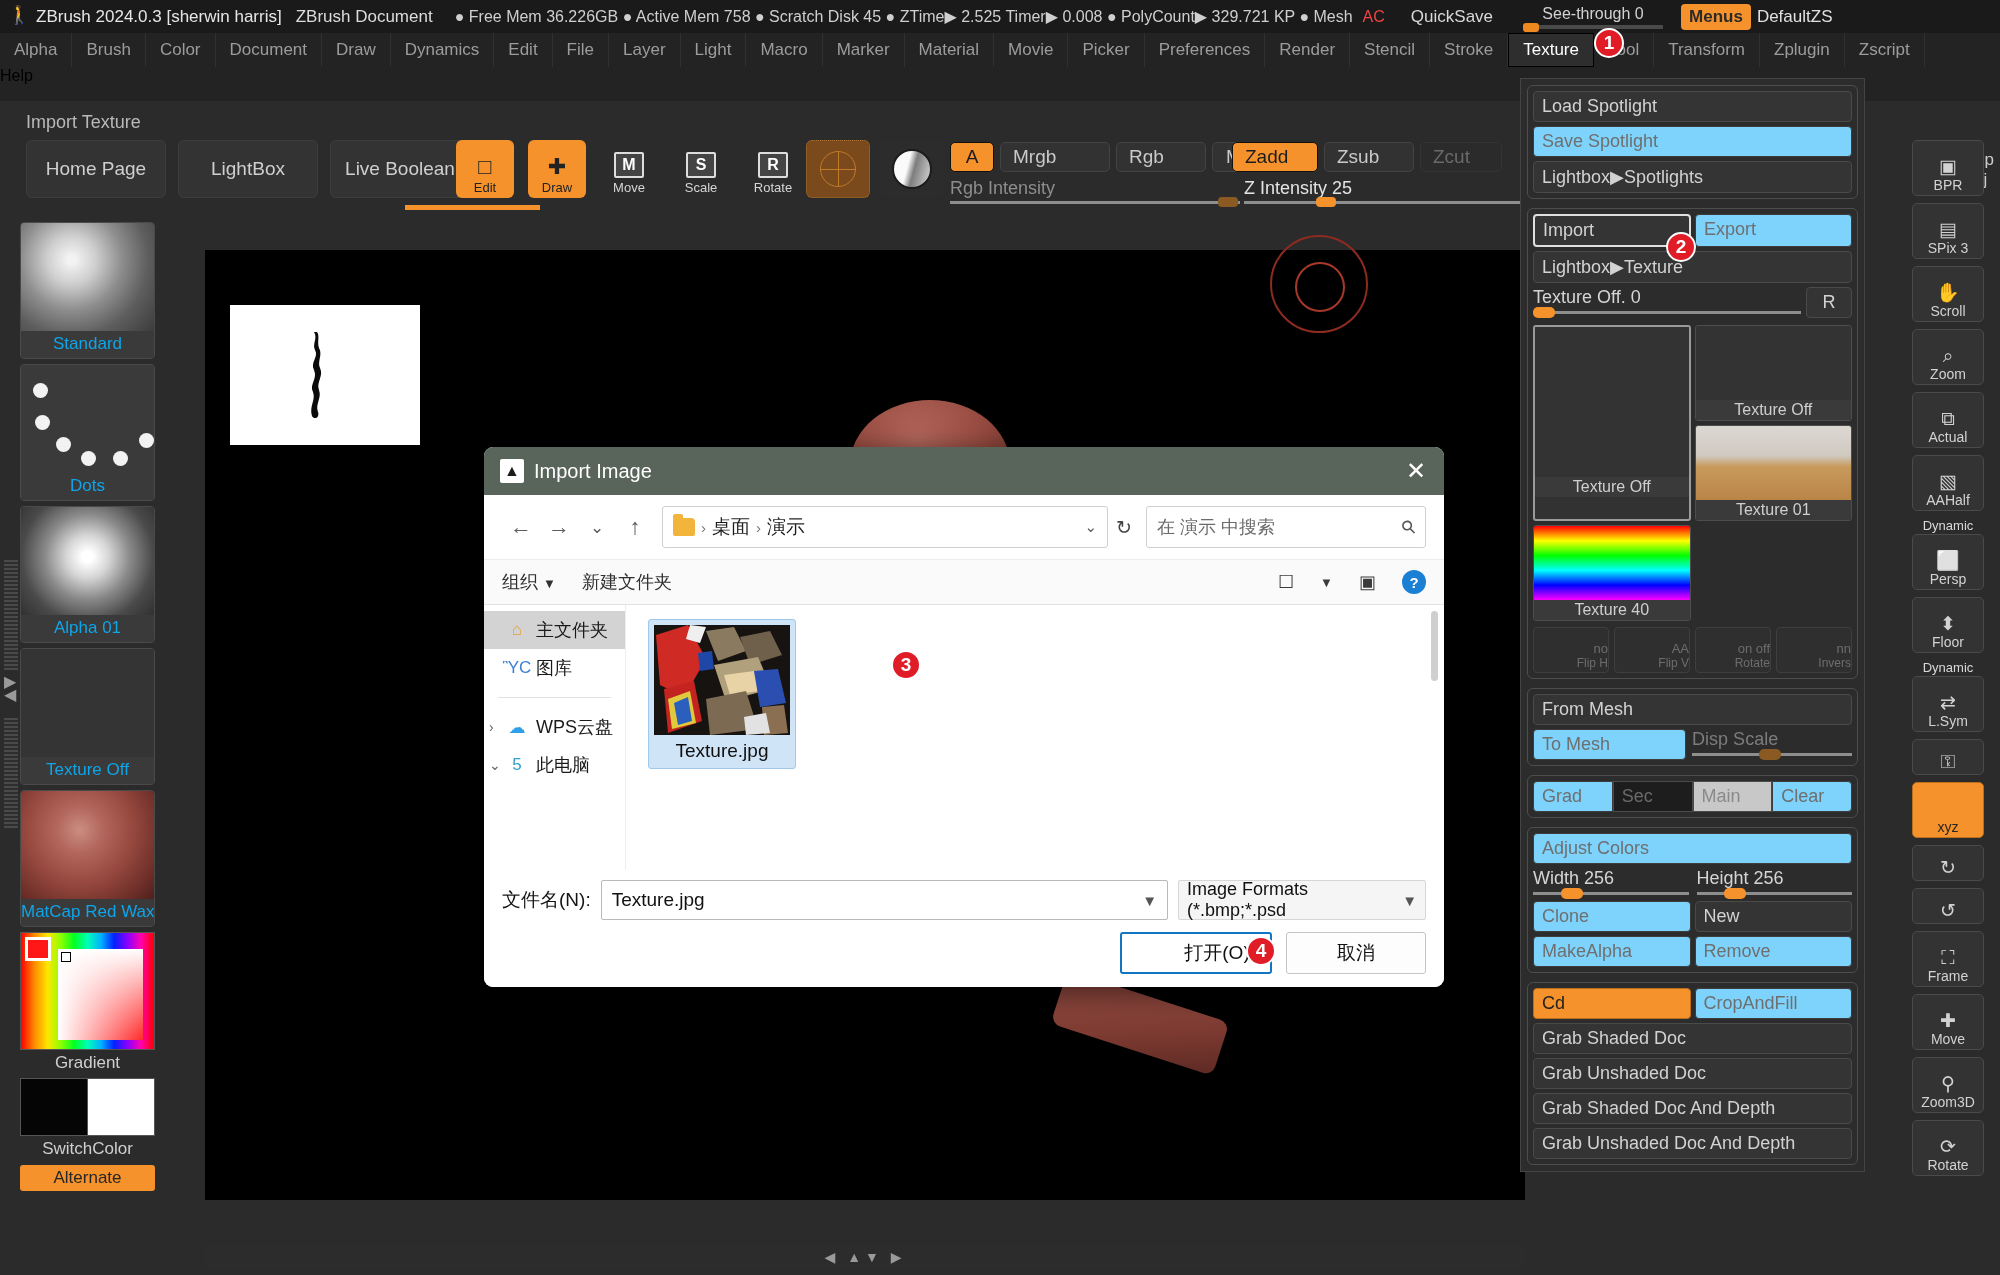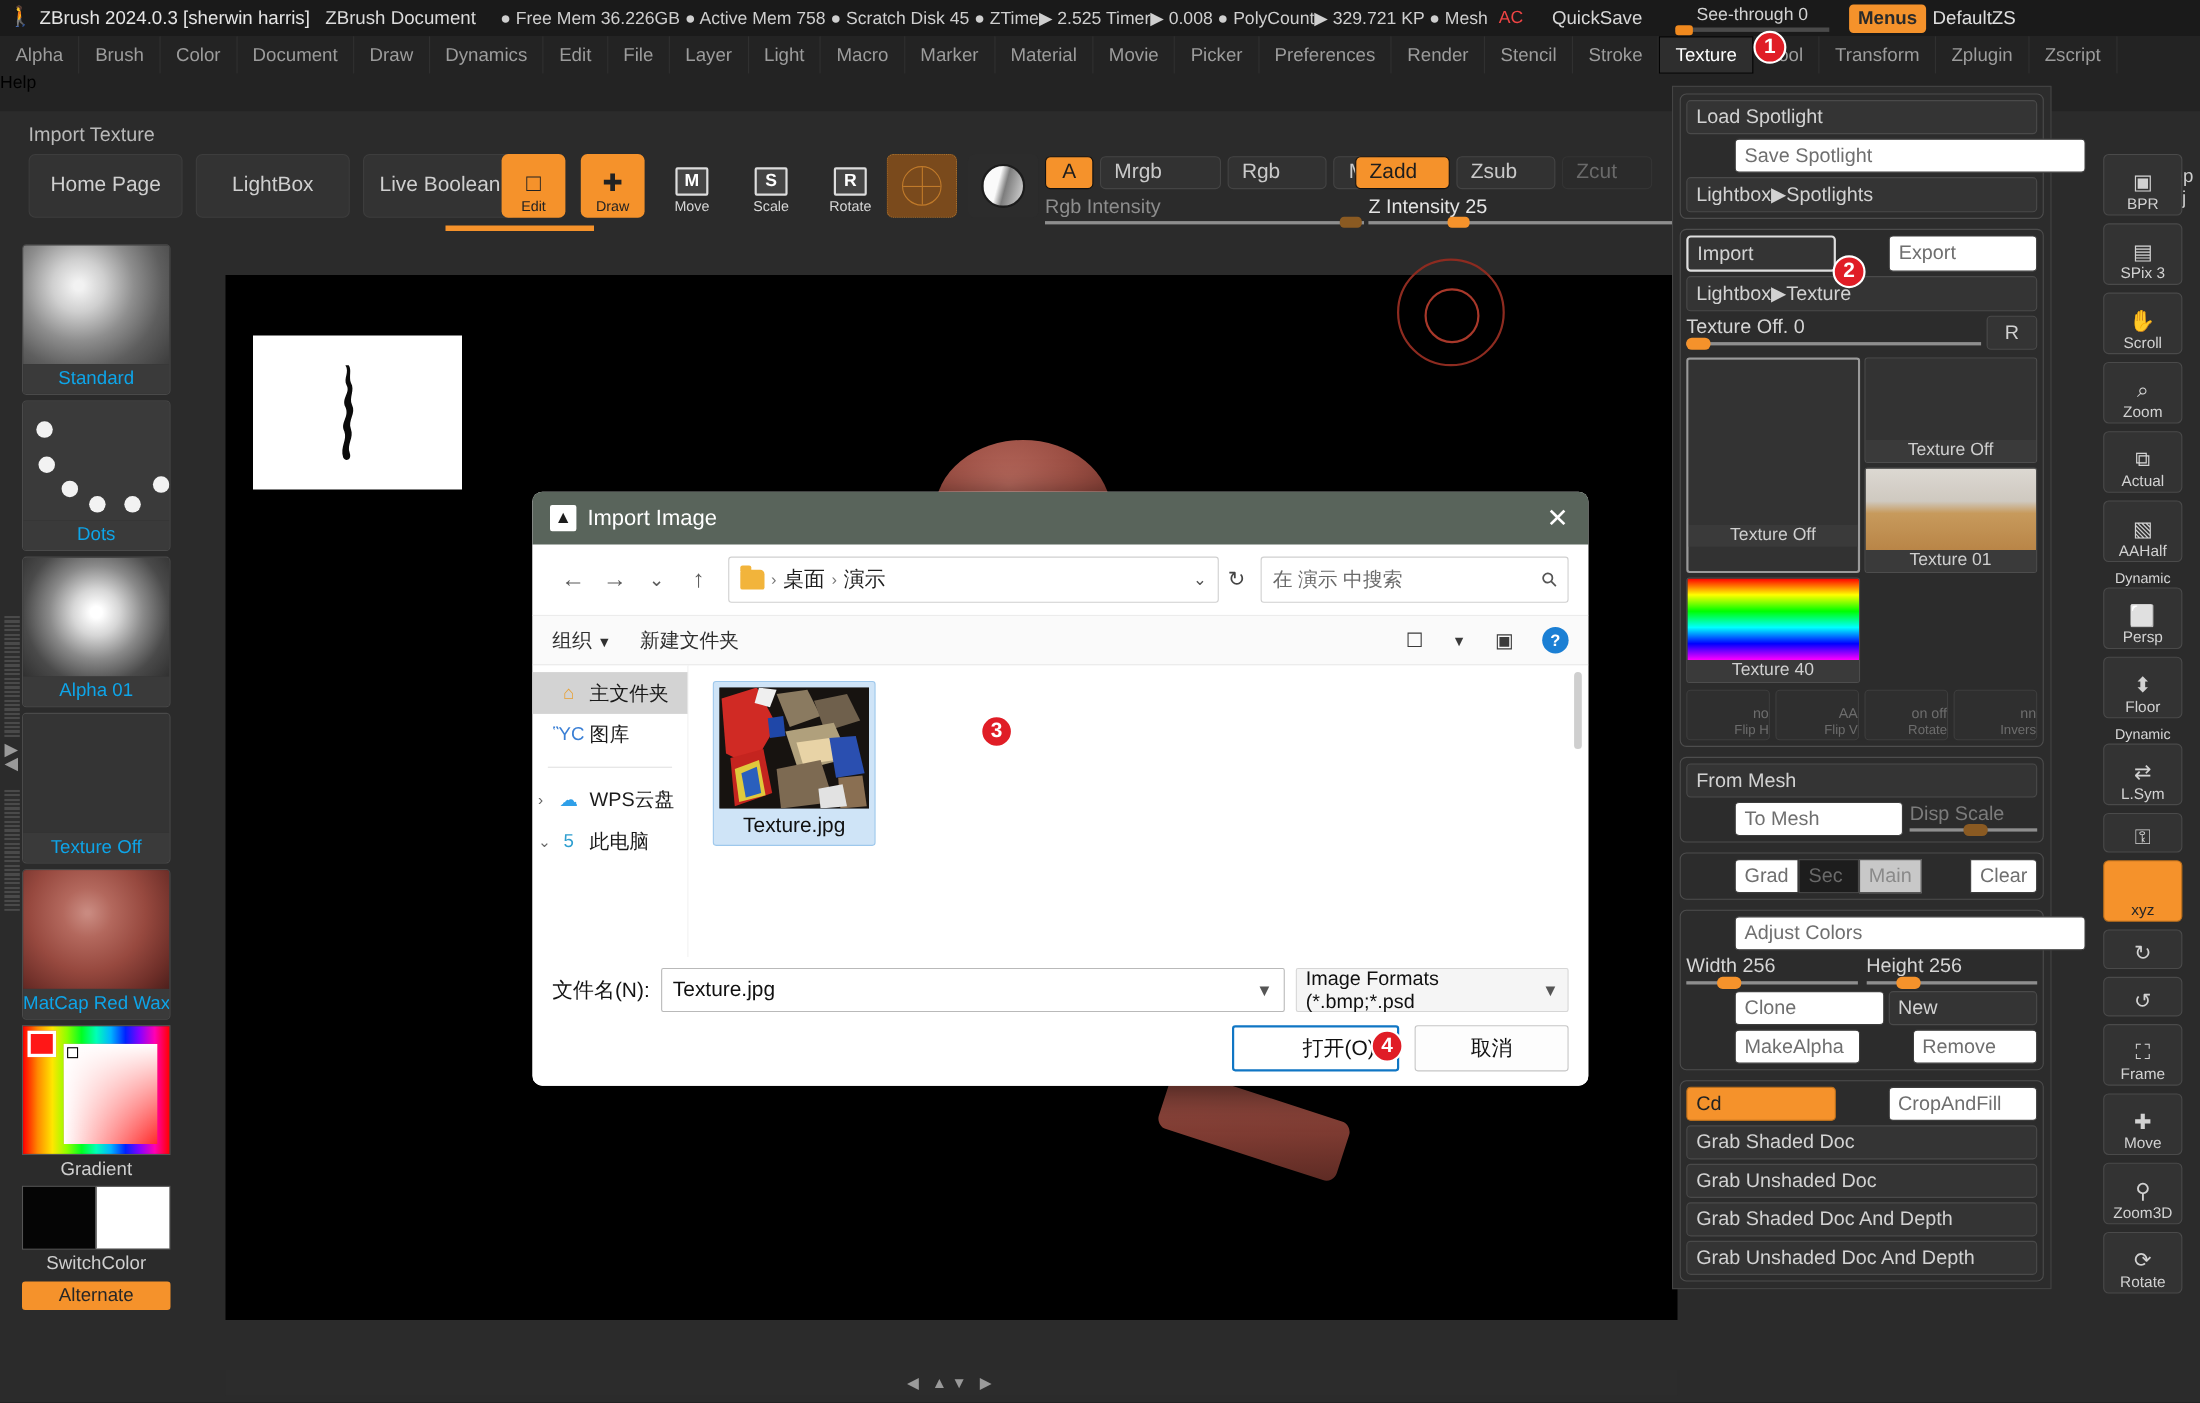--- a/index.html
+++ b/index.html
@@ -177,21 +177,21 @@
   
   .rightpal {
     position:absolute; left:1520px; top:78px; width:345px; background:#2c2c2c;
     border:1px solid #444; padding:6px;
   }
   .rgroup { border:1px solid #4d4d4d; border-radius:6px; padding:5px; margin-bottom:9px; background:#2c2c2c;}
   .rbtn {
     width:100%; border:1px solid #4a4a4a; border-radius:4px; background:#343434;
     color:#d2d2d2; font-size:18px; padding:4px 8px; margin-bottom:4px;
   }
-  .rbtn.dim { color:#6f6f6f; background:#ffffff; border-color:#3c3c3c;margin-left:44px;}
+  .rbtn.dim { color:#6f6f6f; background:#7dd3fc; border-color:#3c3c3c;}
   .rbtn.sel { border:2px solid #dedede; }
   .rbtn.orange { background:#f5922b; color:#222; border-color:#b96e1c;}
   .rrow { display:flex; gap:4px; }
   .rrow .rbtn { margin-bottom:4px; }
   .rslider { position:relative; margin-bottom:6px; }
   .rslider .lab { color:#d5d5d5; font-size:18px; }
   .rslider .lab.dim { color:#7c7c7c; }
   .rtrack { height:3px; background:#8e8e8e; position:relative; margin-top:3px; }
   .rknob { position:absolute; top:-4px; width:22px; height:11px; border-radius:5px; background:#f5922b; }
   .rknob.dark { background:#8a5a22; }

